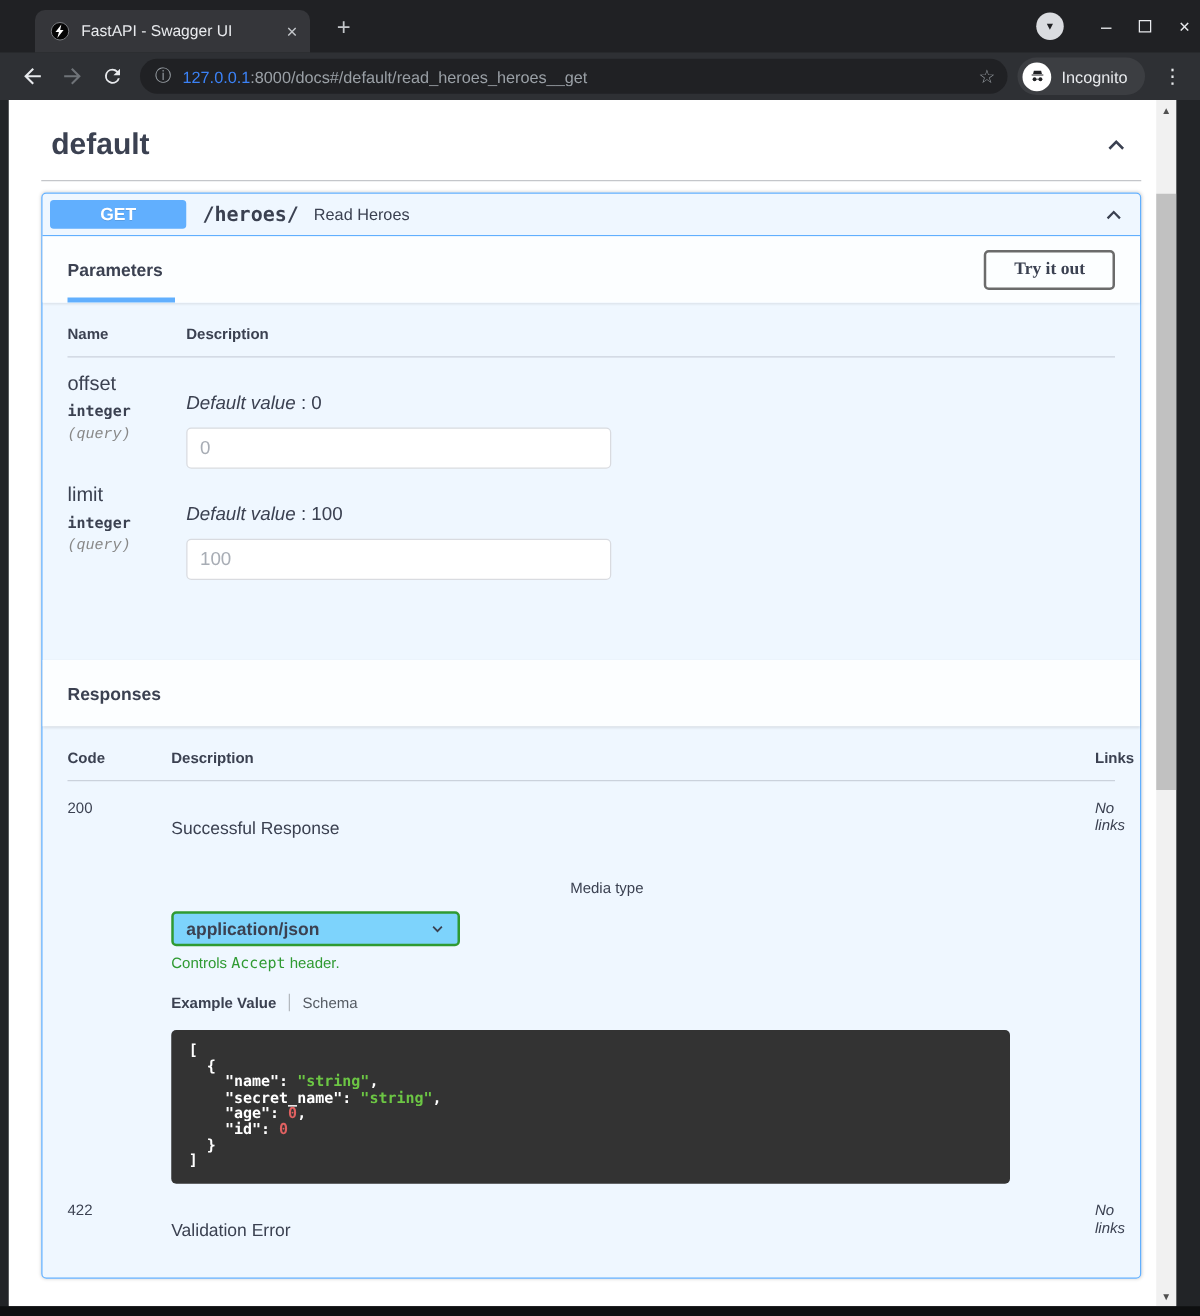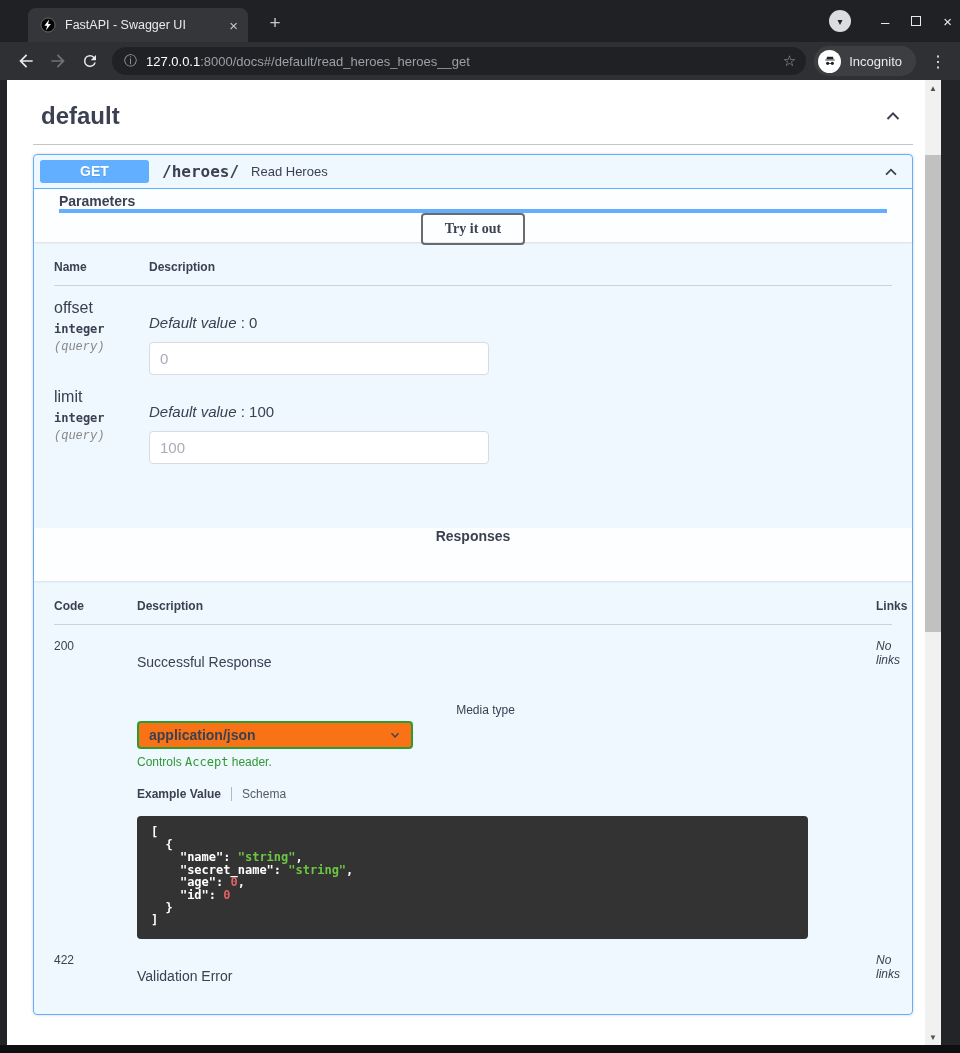--- a/index.html
+++ b/index.html
@@ -25,21 +25,21 @@
   .win-max { width:10px; height:10px; border:1.5px solid #e8eaed; display:inline-block; cursor:pointer; }
 
   .toolbar { position:absolute; top:42px; left:0; right:0; height:38px; background:#2e3034;
              display:flex; align-items:center; padding:0 10px; }
   .nav-icon { width:32px; height:32px; display:flex; align-items:center; justify-content:center;
               cursor:pointer; flex:0 0 auto; }
   .urlbar { flex:1; height:28px; background:#202124; border-radius:14px; margin:0 8px 0 6px;
             display:flex; align-items:center; padding:0 10px 0 12px; }
   .url-info { color:#9aa0a6; font-size:13px; margin-right:9px; cursor:pointer; }
   .url-text { flex:1; font-size:13px; white-space:nowrap; overflow:hidden; cursor:text; }
-  .url-host { color:#ffffff; }
+  .url-host { color:#3b82f6; }
   .url-rest { color:#9aa0a6; }
   .url-star { color:#9aa0a6; font-size:15px; cursor:pointer; }
   .incog-badge { height:30px; background:#3c3e42; border-radius:15px; display:flex;
                  align-items:center; padding:0 14px 0 4px; margin-right:10px; }
   .incog-circle { width:23px; height:23px; background:#fff; border-radius:50%; display:flex;
                   align-items:center; justify-content:center; margin-right:8px; }
   .incog-label { color:#e8eaed; font-size:13px; }
   .menu-dots { color:#e8eaed; font-size:16px; width:24px; text-align:center; cursor:pointer; }
 
   
@@ -68,21 +68,21 @@
                      border-bottom:1px solid var(--method-get,#61affe); cursor:pointer; }
   .method-badge { background:var(--method-get,#61affe); color:#fff; font-weight:bold; font-size:14px;
                   width:109px; height:23px; border-radius:3px; text-align:center; line-height:23px;
                   text-shadow:0 1px 0 rgba(0,0,0,.1); cursor:pointer; }
   .op-path { font-family:"DejaVu Sans Mono", monospace; font-weight:bold; font-size:16px;
              color:#3b4151; margin-left:13px; }
   .op-summary-text { font-size:13px; color:#3b4151; margin-left:12px; }
   .chev { margin-left:auto; display:flex; align-items:center; cursor:pointer; }
 
   .section-header { background:rgba(255,255,255,.8); box-shadow:0 1px 2px rgba(0,0,0,.1);
-                    display:flex; justify-content:flex-start; padding:0 25px; height:53px;flex-direction:column; }
+                    display:flex; justify-content:space-between; padding:0 20px; height:53px; }
   .tab-item { display:flex; align-items:center; font-weight:bold; font-size:14px; color:#3b4151;
               border-bottom:4px solid var(--method-get,#61affe); padding:4px 10px 0 0; cursor:pointer; }
   .tryout-btn { align-self:center; background:transparent; border:2px solid #6b6b6b; border-radius:4px;
                 font-family:Liberation Serif, serif; font-weight:bold; font-size:14px;
                 color:#3b4151; padding:6px 22px; cursor:pointer; }
   .section-header .rtitle { align-self:center; font-weight:bold; font-size:14px; color:#3b4151; }
 
   .tbl { padding:18px 20px 0; }
   .thead { display:flex; font-size:12px; font-weight:bold; color:#3b4151; padding-bottom:11px;
            border-bottom:1px solid rgba(59,65,81,.2); }
@@ -104,21 +104,21 @@
   .pinput::placeholder { color:#a8adb5; }
   .params-pad { height:64px; }
 
   .rrow { display:flex; padding-top:14px; }
   .rcode { font-size:12px; color:#3b4151; }
   .rdesc-title { font-size:14px; color:#3b4151; margin-top:15px; }
   .rlinks { font-size:12px; font-style:italic; color:#3b4151; }
 
   .mt-block { margin-top:33px; }
   .mt-label { font-size:12px; color:#3b4151;text-align:center; }
-  .mt-select { margin-top:4px; width:276px; height:28px; background:#f97316; border:2px solid #2f9a32;
+  .mt-select { margin-top:12px; width:231px; height:28px; background:#7dd3fc; border:2px solid #2f9a32;
                border-radius:4px; display:flex; align-items:center; padding:0 9px 0 10px;
                cursor:pointer; }
   .mt-value { flex:1; font-weight:bold; font-size:14px; color:#3b4151; }
   .accept-msg { margin-top:6px; font-size:12px; color:var(--accent-green,#2f9a32); }
   .accept-code { font-family:"DejaVu Sans Mono", monospace; }
 
   .ex-tabs { margin-top:18px; display:flex; align-items:center; font-size:12px; }
   .ex-active { font-weight:bold; color:#3b4151; }
   .tab-sep { border-left:1px solid rgba(0,0,0,.25); height:14px; margin:0 10px; }
   .ex-schema { color:#555b63; cursor:pointer; }

